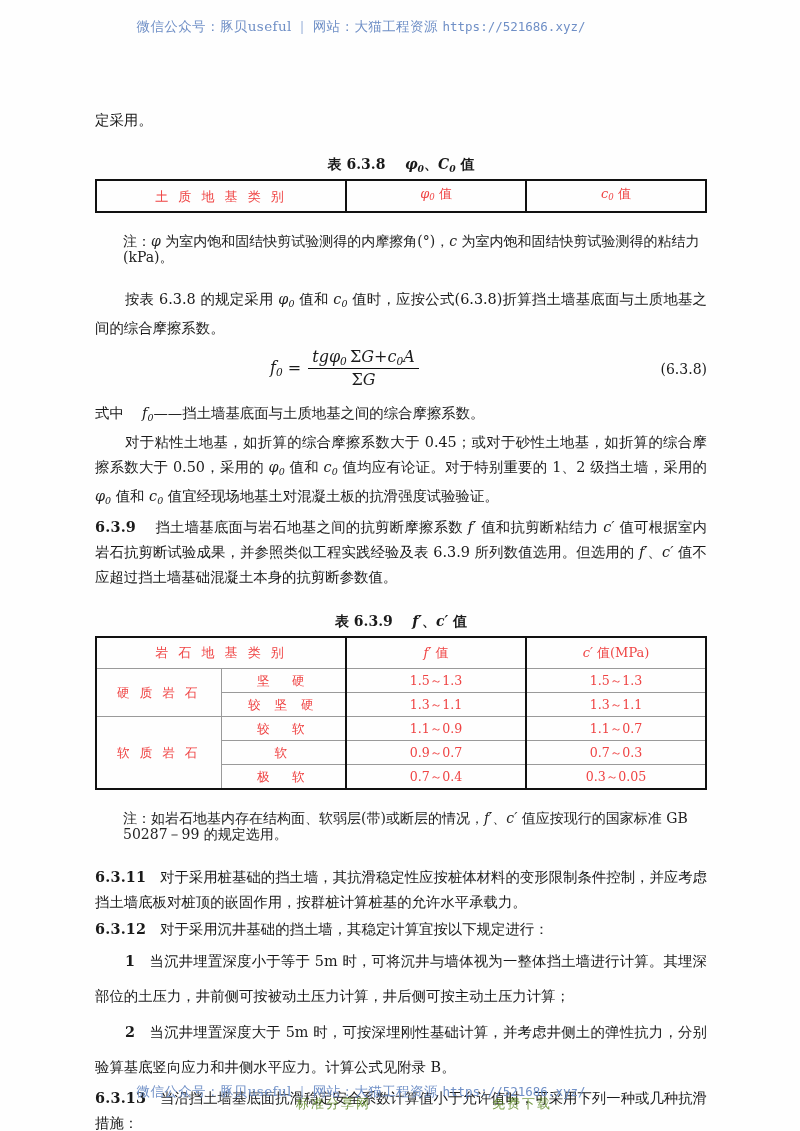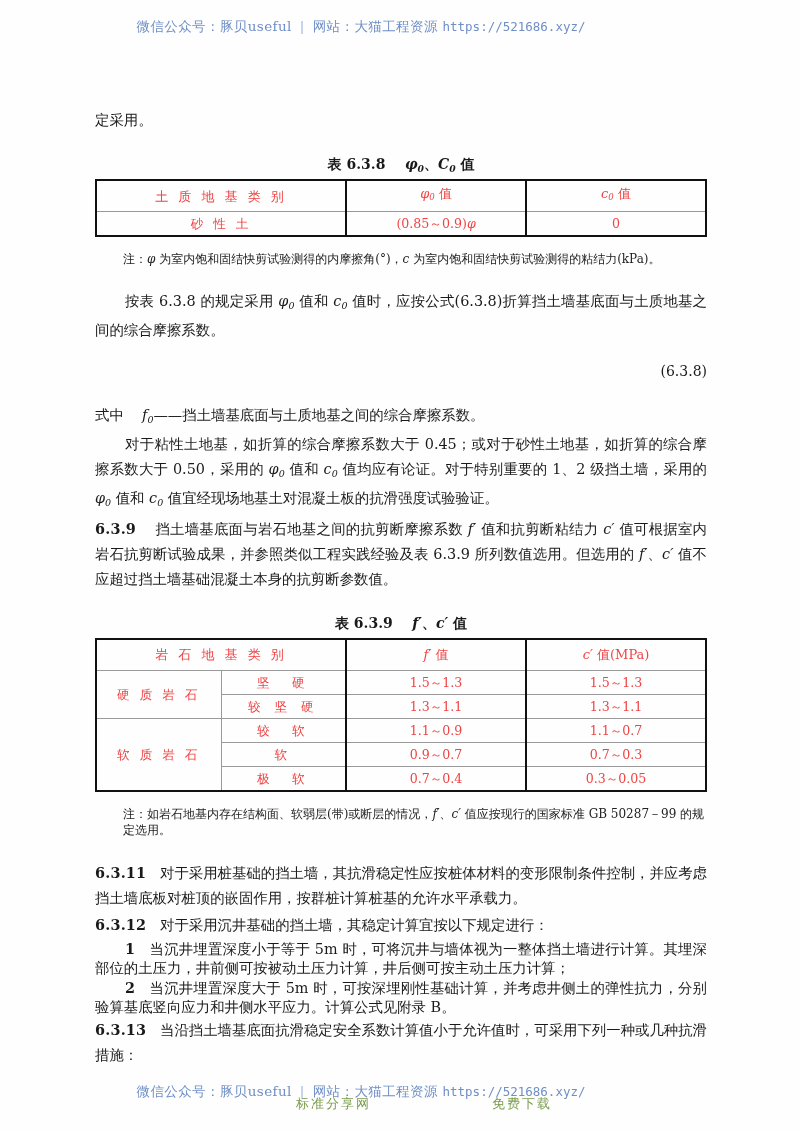--- a/index.html
+++ b/index.html
@@ -77,21 +77,21 @@
     font-family: "DejaVu Serif", "Liberation Serif", serif;
     letter-spacing: .2px;
   }
   .gap-lg { height: 22px; }
 
   .it { font-style: italic; font-family: "DejaVu Serif","Liberation Serif",serif; }
   sub { font-size: .66em; vertical-align: -.28em; font-style: italic; }
   .prime { font-style: italic; }
   .li2 {
     font-size: 14.4px;
-    line-height: 19px;
+    line-height: 35px;
     margin: 0;
     text-align: justify;
   }
 
   
   .tbl-caption {
     text-align: center;
     font-size: 14px;
     margin: 0 0 5px 0;
     font-weight: bold;
@@ -119,23 +119,23 @@
     height: 26px;
     font-size: 13px;
     letter-spacing: 3px;
   }
   table.doc tr.hdr td.nolsp { letter-spacing: 0; }
   table.doc tr.row td { height: 19px; }
   .spaced { letter-spacing: 5px; }
   .spaced3 { letter-spacing: 3px; }
 
   .tbl-note {
-    font-size: 12px;
+    font-size: 14px;
     line-height: 16px;
-    margin: 14px 0 0 0;
+    margin: 20px 0 0 0;
     padding-left: 28px;
     color: #222;
   }
 
   
   .formula-row {
     position: relative;
     height: 52px;
     margin: 6px 0 2px 0;
   }
@@ -198,35 +198,37 @@
             <col style="width:41%">
             <col style="width:29.5%">
             <col style="width:29.5%">
           </colgroup>
         <tbody>
           <tr class="hdr">
             <td class="thick-r spaced3">土 质 地 基 类 别</td>
             <td class="thick-r nolsp"><span class="it">φ</span><sub>0</sub> 值</td>
             <td class="nolsp"><span class="it">c</span><sub>0</sub> 值</td>
           </tr>
-          <tr class="row">
-            <td class="thick-r spaced3">砂 性 土</td>
-            <td class="thick-r">(0.85～0.9)<span class="it">φ</span></td>
-            <td>0</td>
-          </tr>
         </tbody>
       </table>
       <p class="tbl-note">注：<span class="it">φ</span> 为室内饱和固结快剪试验测得的内摩擦角(°)，<span class="it">c</span> 为室内饱和固结快剪试验测得的粘结力(kPa)。</p>
     </div>
 
     <div class="gap-lg"></div>
 
     <p class="tx ind">按表 6.3.8 的规定采用 <span class="it">φ</span><sub>0</sub> 值和 <span class="it">c</span><sub>0</sub> 值时，应按公式(6.3.8)折算挡土墙基底面与土质地基之间的综合摩擦系数。</p>
 
     <div class="formula-row">
+      <div class="formula">
+        <span><span class="it">f</span><sub>0</sub>&nbsp;=&nbsp;</span>
+        <span class="frac">
+          <span class="top"><span class="it">tg</span><span class="it">φ</span><sub>0</sub> Σ<span class="it">G</span>+<span class="it">c</span><sub>0</sub><span class="it">A</span></span>
+          <span class="bot">Σ<span class="it">G</span></span>
+        </span>
+      </div>
       <div class="eqno">(6.3.8)</div>
     </div>
 
     <p class="tx"><span>式中</span>&nbsp;&nbsp;&nbsp;&nbsp;<span class="it">f</span><sub>0</sub><span>——挡土墙基底面与土质地基之间的综合摩擦系数。</span></p>
 
     <p class="tx ind">对于粘性土地基，如折算的综合摩擦系数大于 0.45；或对于砂性土地基，如折算的综合摩擦系数大于 0.50，采用的 <span class="it">φ</span><sub>0</sub> 值和 <span class="it">c</span><sub>0</sub> 值均应有论证。对于特别重要的 1、2 级挡土墙，采用的 <span class="it">φ</span><sub>0</sub> 值和 <span class="it">c</span><sub>0</sub> 值宜经现场地基土对混凝土板的抗滑强度试验验证。</p>
 
     <p class="tx"><span class="num">6.3.9</span>&nbsp;&nbsp;&nbsp;&nbsp;挡土墙基底面与岩石地基之间的抗剪断摩擦系数 <span class="it prime">f′</span> 值和抗剪断粘结力 <span class="it prime">c′</span> 值可根据室内岩石抗剪断试验成果，并参照类似工程实践经验及表 6.3.9 所列数值选用。但选用的 <span class="it prime">f′</span>、<span class="it prime">c′</span> 值不应超过挡土墙基础混凝土本身的抗剪断参数值。</p>
 
     <div class="gap-lg"></div>

